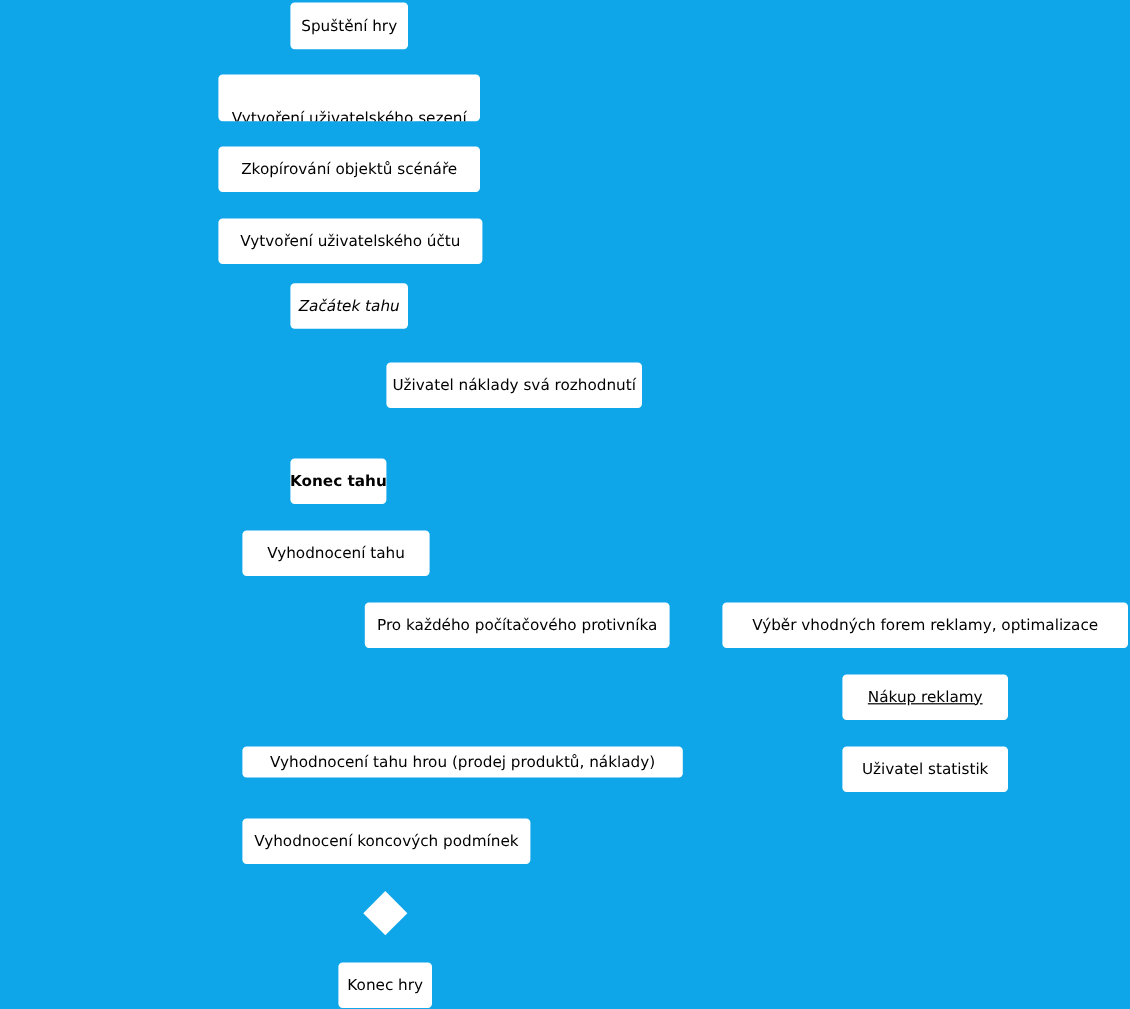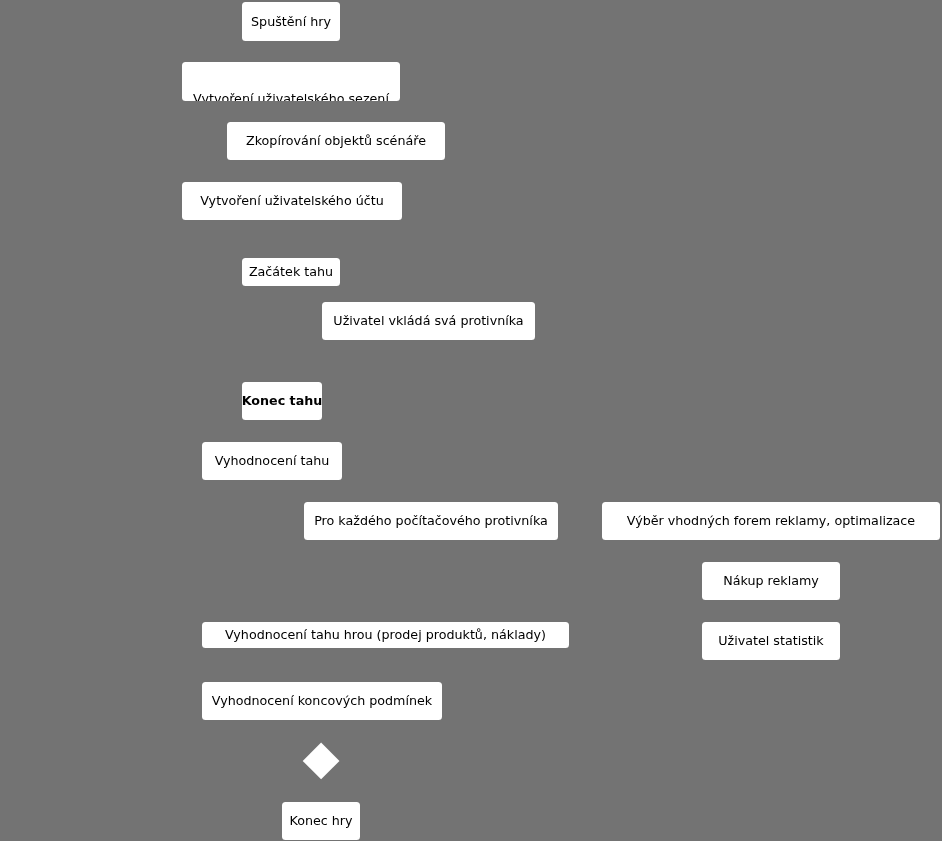--- a/index.html
+++ b/index.html
@@ -5,21 +5,21 @@
 <style>
   html, body { margin:0; padding:0; background:#000000; }
   body {
     width:942px; height:841px;
     font-family:"DejaVu Sans", sans-serif;
     overflow:hidden;
   }
   #flowchart {
     position:relative;
     width:942px; height:841px;
-    background:#737373;
+    background:#0ea5e9;
   }
   .node {
     position:absolute;
     background:#ffffff;
     color:#000000;
     border-radius:3.5px;
     font-size:12.7px;
     line-height:1;
     display:flex;
     align-items:center;
@@ -38,45 +38,45 @@
 </head>
 <body>
 
 <div id="flowchart">
   <div class="node" style="left: 242px; top: 2px; width: 98px; height: 39.4px;">
       <span class="node-label" style="transform: translateY(1px);">Spuštění hry</span>
     </div>
   <div class="node" style="left: 182px; top: 62px; width: 218px; height: 39.4px;">
       <span class="node-label" style="transform: translateY(0.5px); margin-top: 34px;">Vytvoření uživatelského sezení</span>
     </div>
-  <div class="node" style="left: 182px; top: 122px; width: 218px; height: 38px; margin-left: 45px;">
+  <div class="node" style="left: 182px; top: 122px; width: 218px; height: 38px;">
       <span class="node-label">Zkopírování objektů scénáře</span>
     </div>
   <div class="node" style="left: 182px; top: 182px; width: 220px; height: 38px;">
       <span class="node-label">Vytvoření uživatelského účtu</span>
     </div>
-  <div class="node" style="left: 242px; top: 258px; width: 98px; height: 28px;">
+  <div class="node" style="left: 242px; top: 236px; width: 98px; height: 38px; font-style: italic;">
       <span class="node-label">Začátek tahu</span>
     </div>
   <div class="node" style="left: 322px; top: 302px; width: 213px; height: 38px;">
-      <span class="node-label">Uživatel vkládá svá protivníka</span>
+      <span class="node-label">Uživatel náklady svá rozhodnutí</span>
     </div>
   <div class="node" style="left: 242px; top: 382px; width: 80px; height: 38px; font-weight: bold;">
       <span class="node-label">Konec tahu</span>
     </div>
-  <div class="node" style="left: 202px; top: 442px; width: 140px; height: 38px;">
+  <div class="node" style="left: 202px; top: 442px; width: 156px; height: 38px;">
       <span class="node-label">Vyhodnocení tahu</span>
     </div>
   <div class="node" style="left: 304px; top: 502px; width: 254px; height: 38px;">
       <span class="node-label">Pro každého počítačového protivníka</span>
     </div>
   <div class="node" style="left: 602px; top: 502px; width: 338px; height: 38px; text-align: center;">
       <span class="node-label">Výběr vhodných forem reklamy, optimalizace</span>
     </div>
-  <div class="node" style="left: 702px; top: 562px; width: 138px; height: 38px;">
+  <div class="node" style="left: 702px; top: 562px; width: 138px; height: 38px; text-decoration: underline;">
       <span class="node-label">Nákup reklamy</span>
     </div>
   <div class="node" style="left: 202px; top: 622px; width: 367px; height: 26px; text-align: center;">
       <span class="node-label">Vyhodnocení tahu hrou (prodej produktů, náklady)</span>
     </div>
   <div class="node" style="left: 702px; top: 622px; width: 138px; height: 38px;">
       <span class="node-label">Uživatel statistik</span>
     </div>
   <div class="node" style="left: 202px; top: 682px; width: 240px; height: 38px; text-align: center;">
       <span class="node-label">Vyhodnocení koncových podmínek</span>

